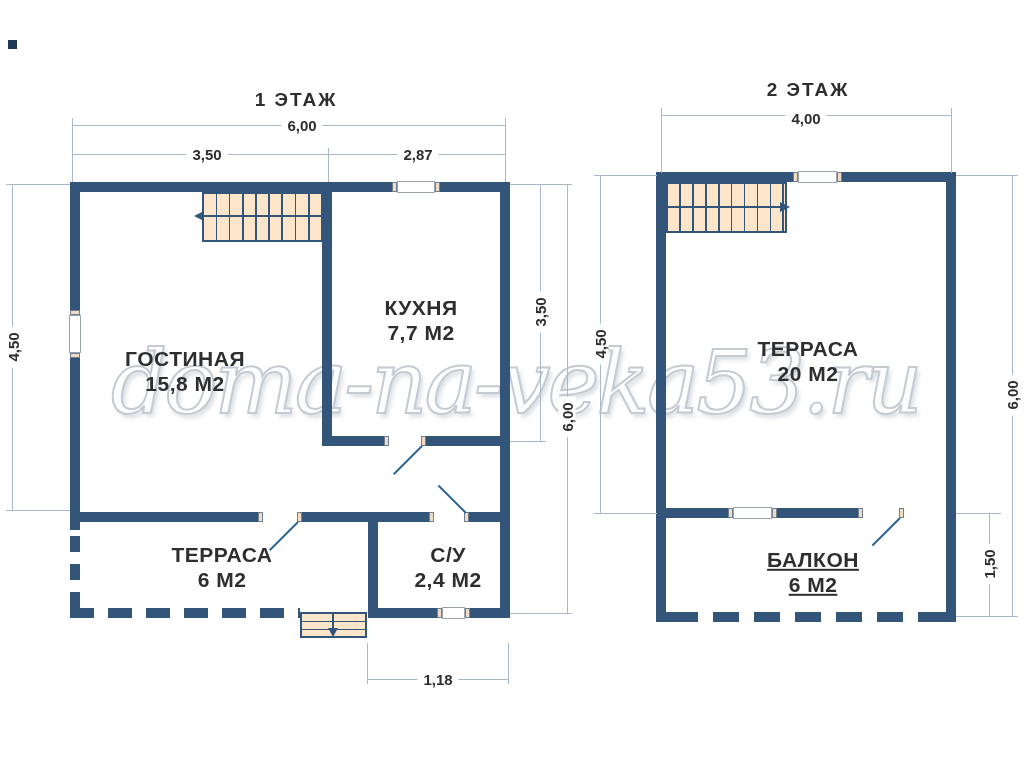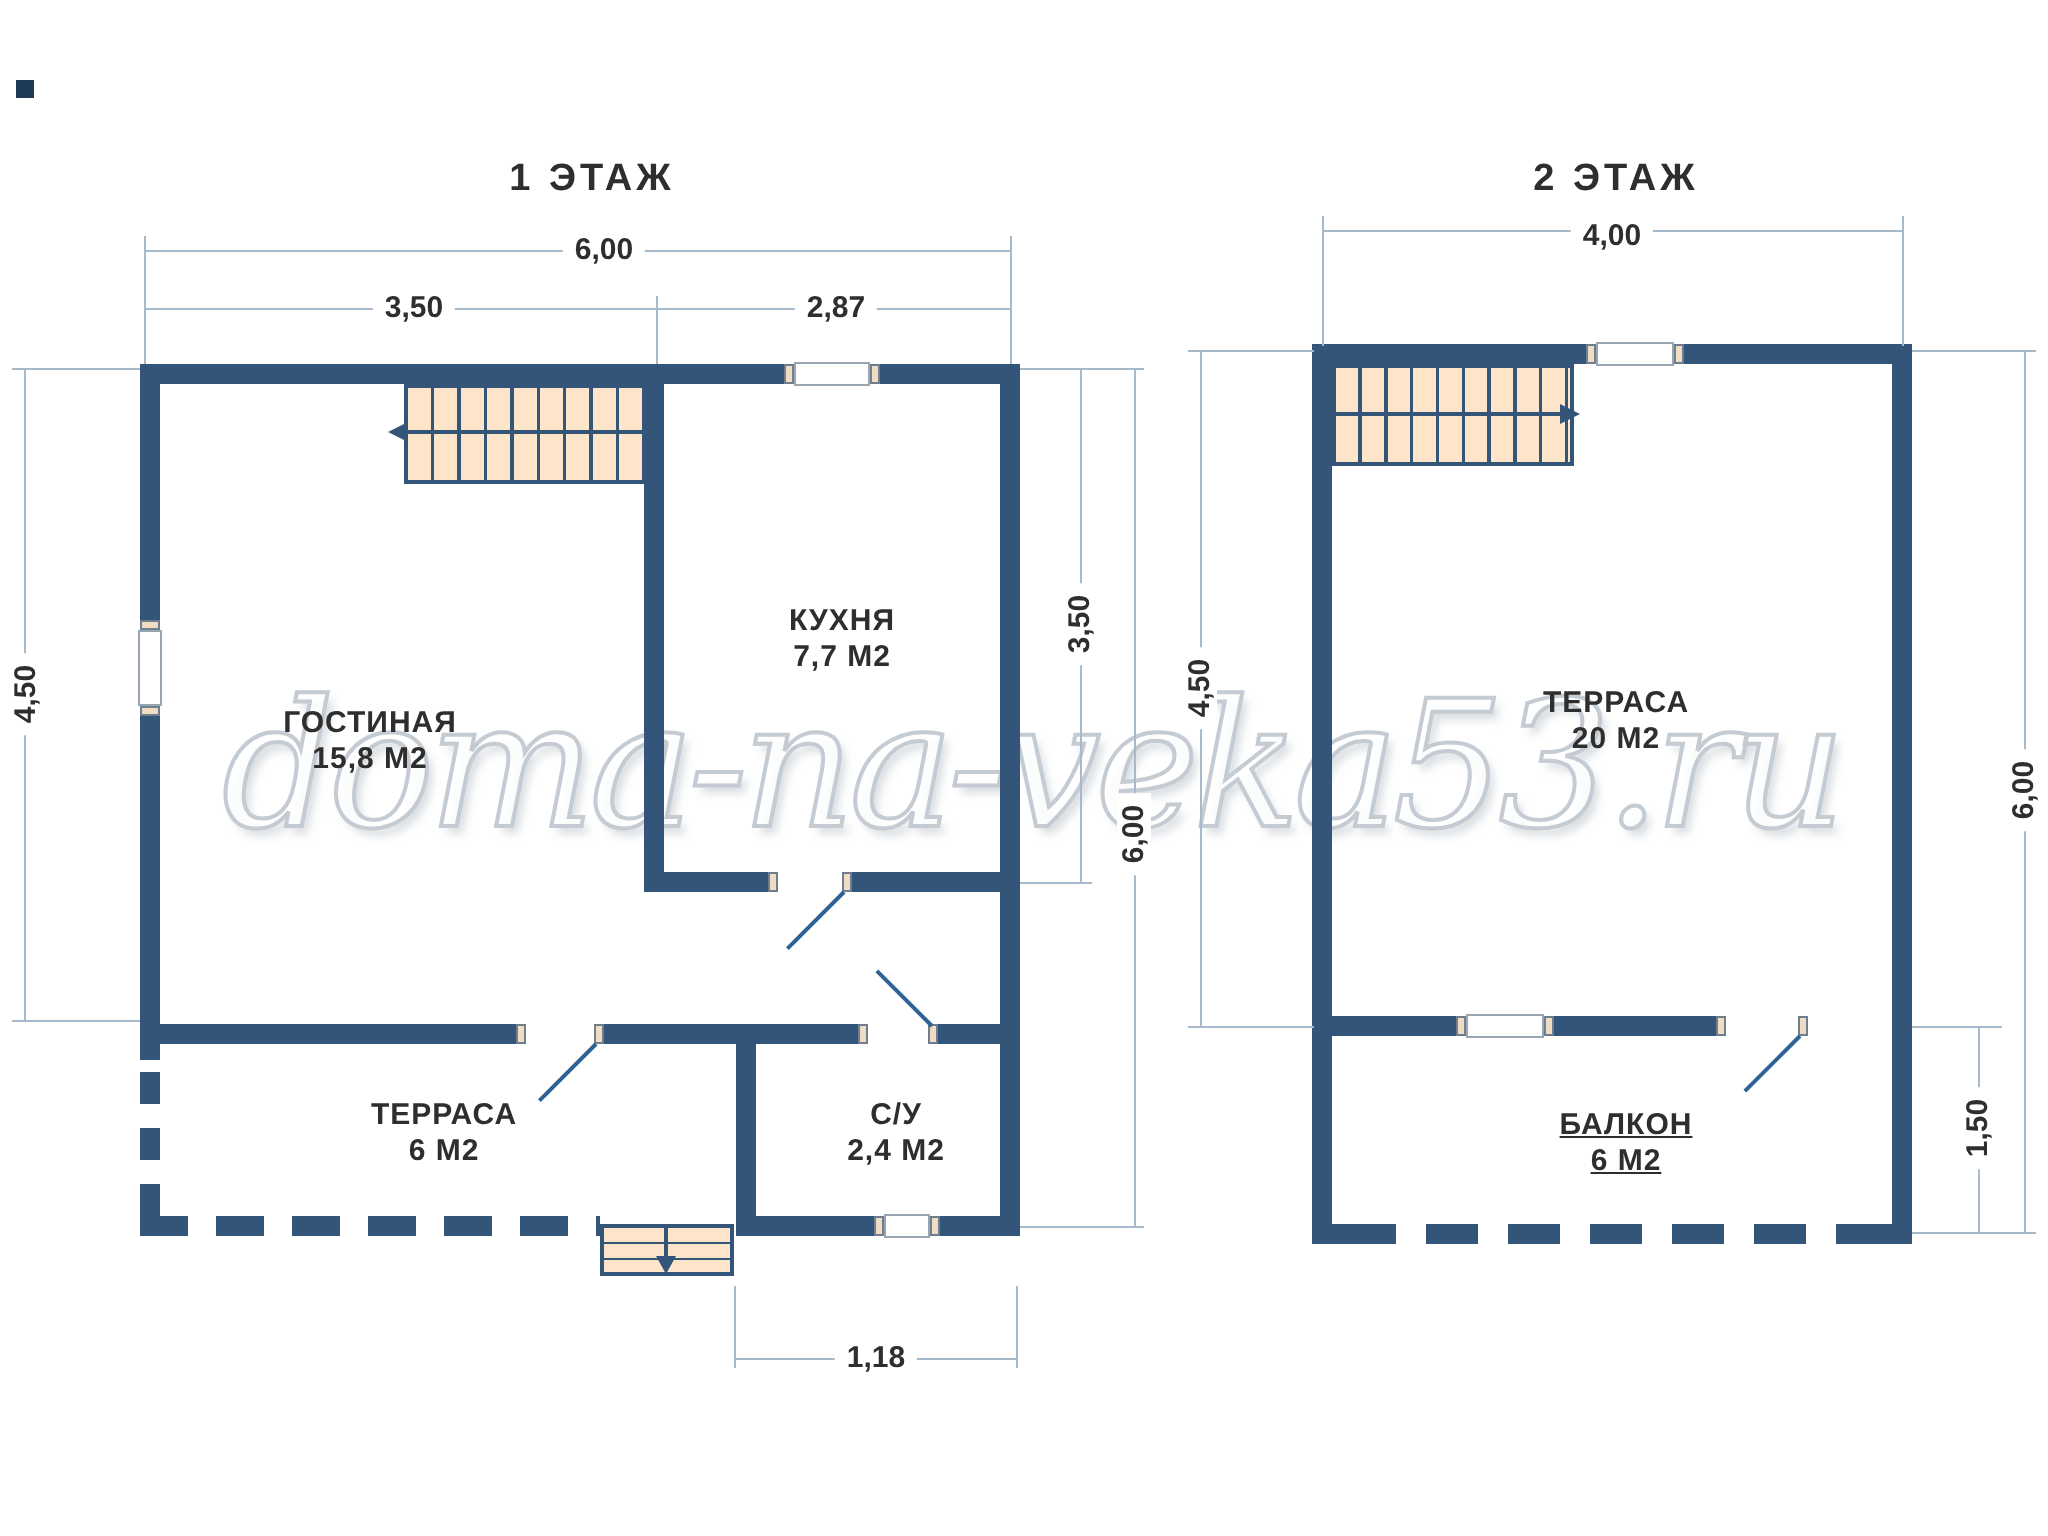--- a/index.html
+++ b/index.html
@@ -16,38 +16,38 @@
   .mid{position:absolute;background:#33557A;}
   .arr-left{position:absolute;width:0;height:0;border-top:5px solid transparent;border-bottom:5px solid transparent;border-right:10px solid #33557A;}
   .arr-right{position:absolute;width:0;height:0;border-top:5px solid transparent;border-bottom:5px solid transparent;border-left:10px solid #33557A;}
   .arr-down{position:absolute;width:0;height:0;border-left:5px solid transparent;border-right:5px solid transparent;border-top:9px solid #33557A;}
   .plan-title{position:absolute;transform:translate(-50%,-50%);font-weight:bold;font-size:19px;
               letter-spacing:2px;color:#2E2E2E;white-space:nowrap;}
   .dim-label{position:absolute;transform:translate(-50%,-50%);font-weight:bold;font-size:15px;color:#2E2E2E;
              background:#fff;padding:0 6px;white-space:nowrap;}
   .dim-label.vert{transform:translate(-50%,-50%) rotate(-90deg);padding:0 6px;}
   .room-label{position:absolute;transform:translate(-50%,-50%);text-align:center;
-              font-weight:bold;font-size:15px;line-height:1.2;color:#2E2E2E;letter-spacing:.5px;white-space:nowrap;}
+              font-weight:bold;font-size:21px;line-height:1.2;color:#2E2E2E;letter-spacing:.5px;white-space:nowrap;}
   .watermark{position:absolute;left:108px;top:316px;width:815px;height:132px;
              display:flex;align-items:center;justify-content:center;
              font-family:"DejaVu Serif",serif;font-style:italic;font-size:88px;letter-spacing:-3px;
              color:rgba(255,255,255,0.88);-webkit-text-stroke:2px #C4CBD3;
              text-shadow:3px 4px 4px rgba(150,160,172,0.35);pointer-events:none;}
   .corner-mark{position:absolute;background:#1F3A57;}
 </style>
 </head>
 <body>
 
 <div class="canvas">
 
   <div class="watermark">doma-na-veka53.ru</div>
 
   <div class="corner-mark" style="left:8px;top:40px;width:9px;height:9px;"></div>
 
-  <div class="plan-title" style="left:296px;top:90px;">1 ЭТАЖ</div>
+  <div class="plan-title" style="left:296px;top:100px;">1 ЭТАЖ</div>
 
   <div class="w" style="left:70px;top:182px;width:440px;height:10px;"></div>
   <div class="w" style="left:70px;top:182px;width:10px;height:348px;"></div>
   <div class="dash-v" style="left:70px;top:536px;width:10px;height:82px;"></div>
   <div class="w" style="left:500px;top:182px;width:10px;height:436px;"></div>
   <div class="w" style="left:368px;top:608px;width:142px;height:10px;"></div>
   <div class="dash-h" style="left:70px;top:608px;width:230px;height:10px;"></div>
 
   <div class="w" style="left:322px;top:192px;width:10px;height:254px;"></div>
   <div class="w" style="left:322px;top:436px;width:62px;height:10px;"></div>

